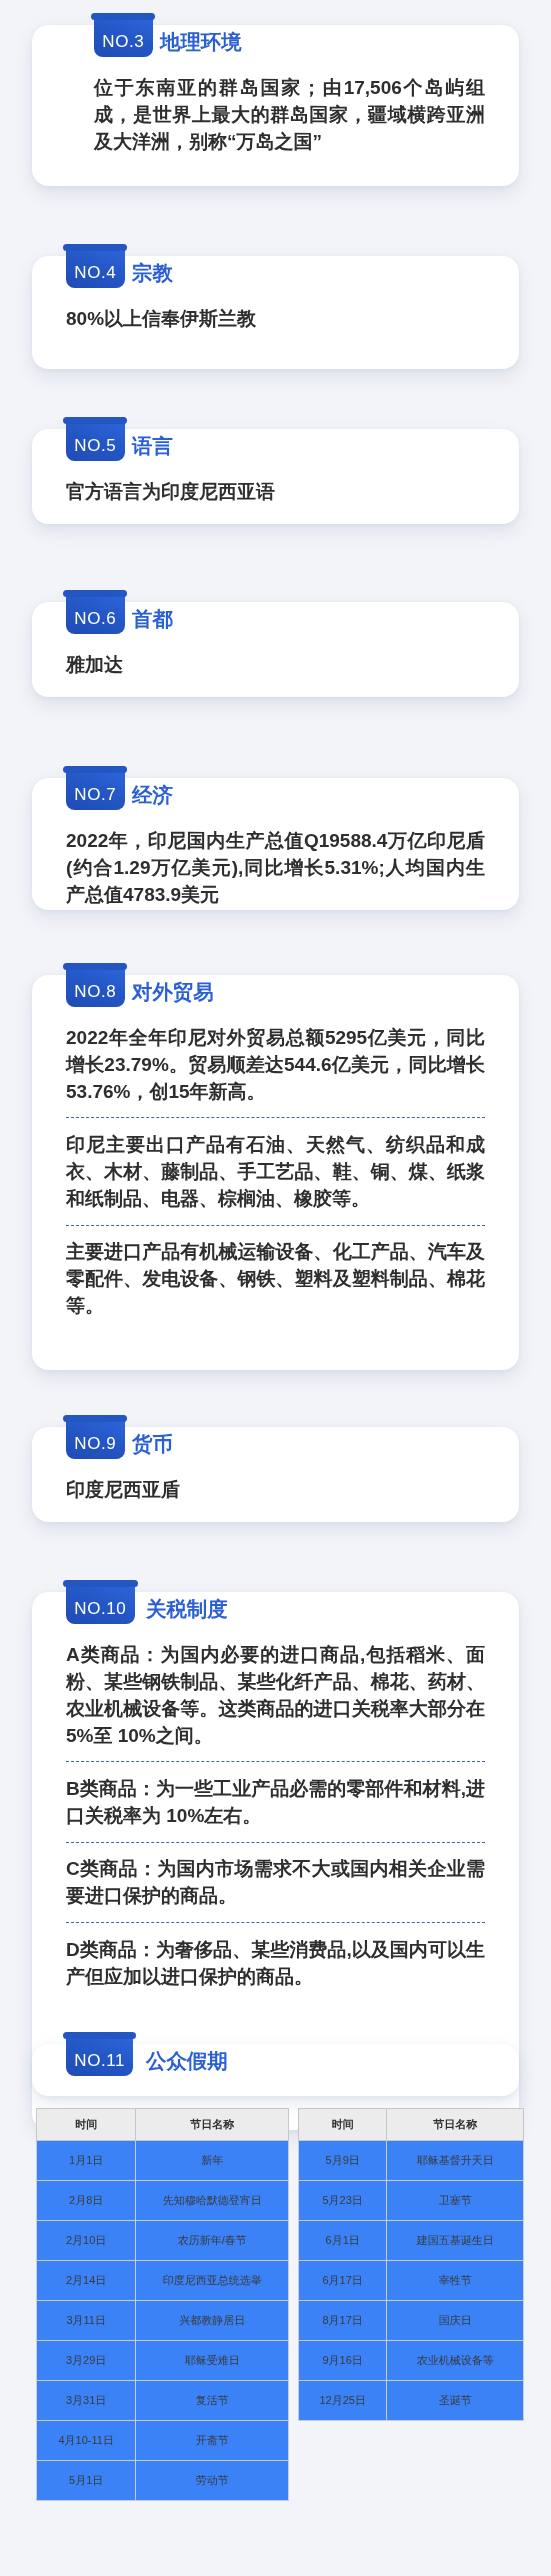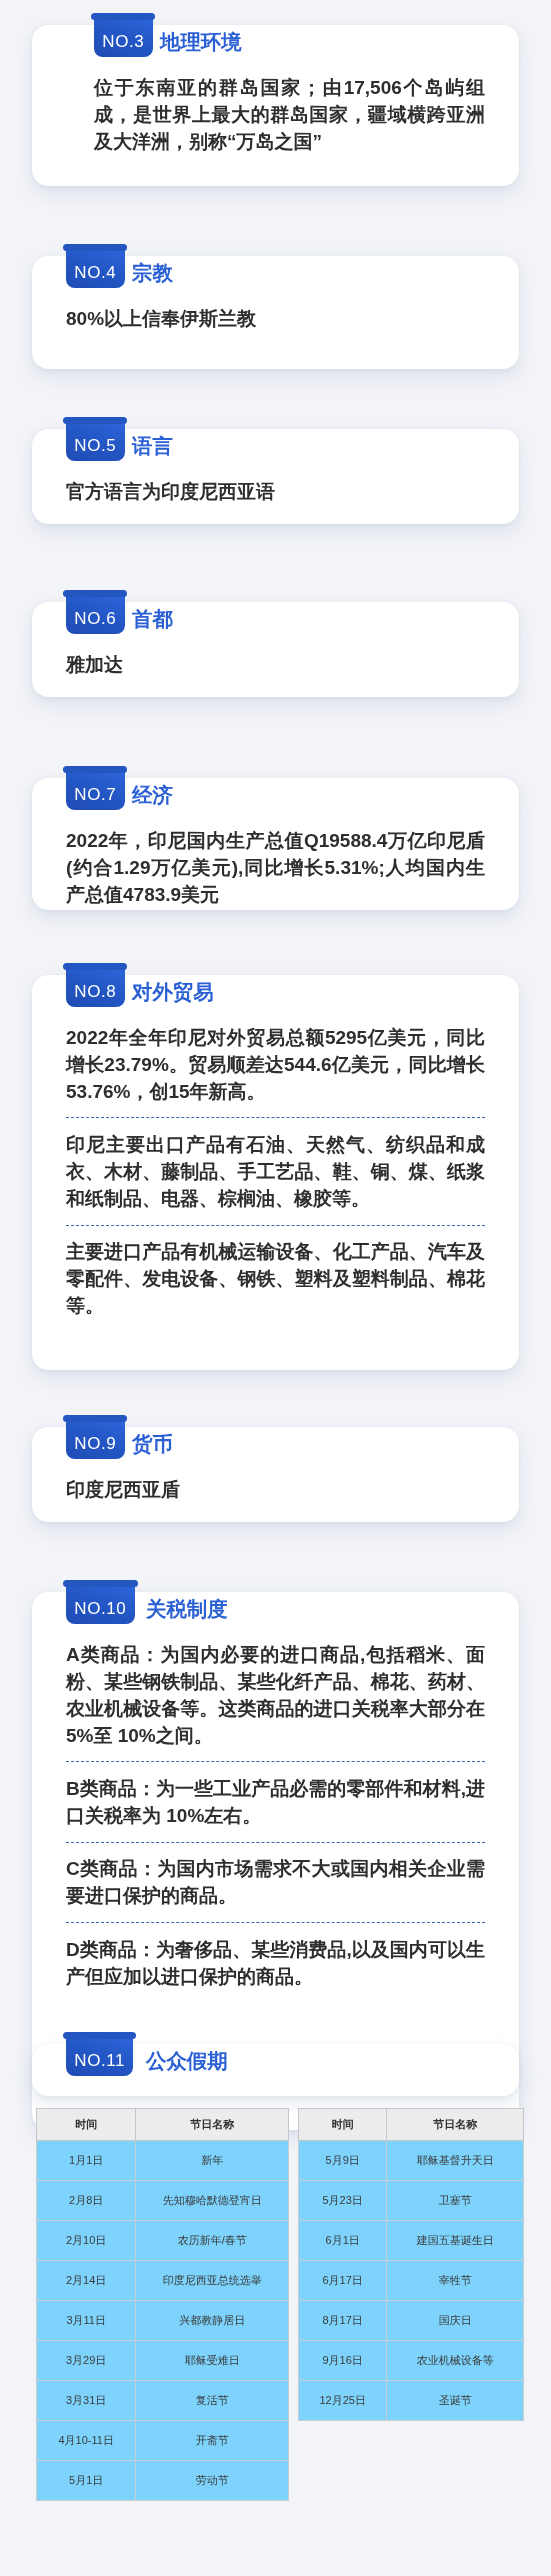--- a/index.html
+++ b/index.html
@@ -106,21 +106,21 @@
   .holiday-table th {
     background: #ececec;
     height: 31px;
     font-weight: bold;
     color: #2f2f2f;
     border: 0.6px solid #c3c7cc;
     padding: 0 2.2px;
   }
   .holiday-table td {
     height: 39px;
-    background: #7dd3fc;
+    background: #3b82f6;
     border: 0.6px solid #c9cdd2;
     font-weight: 500;
     padding: 0 2.2px;
   }
   .t-left  th:first-child, .t-left  td:first-child { width: 94px; }
   .t-right th:first-child, .t-right td:first-child { width: 83px; }
 </style>
 </head>
 <body>
 

